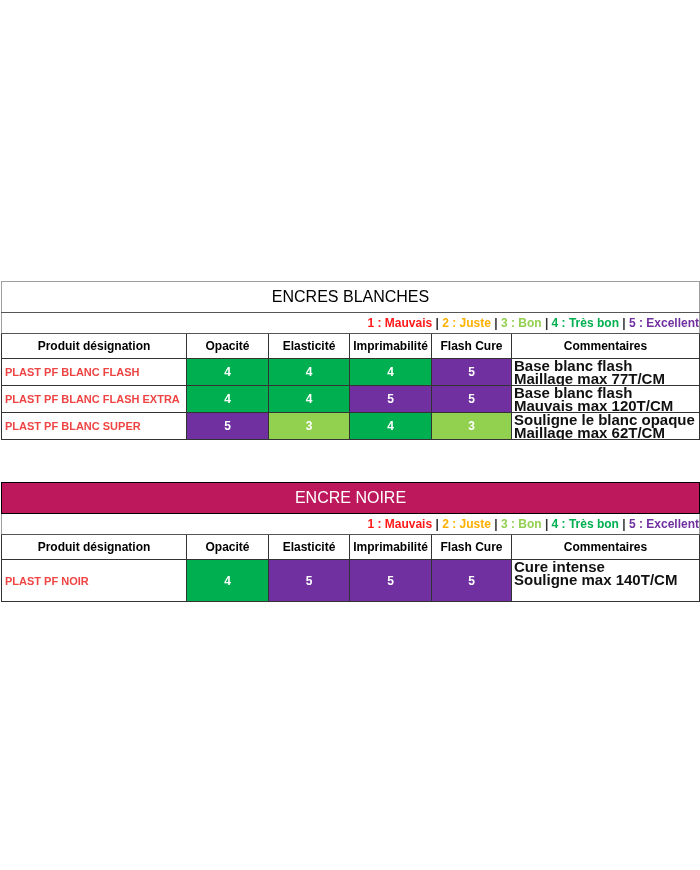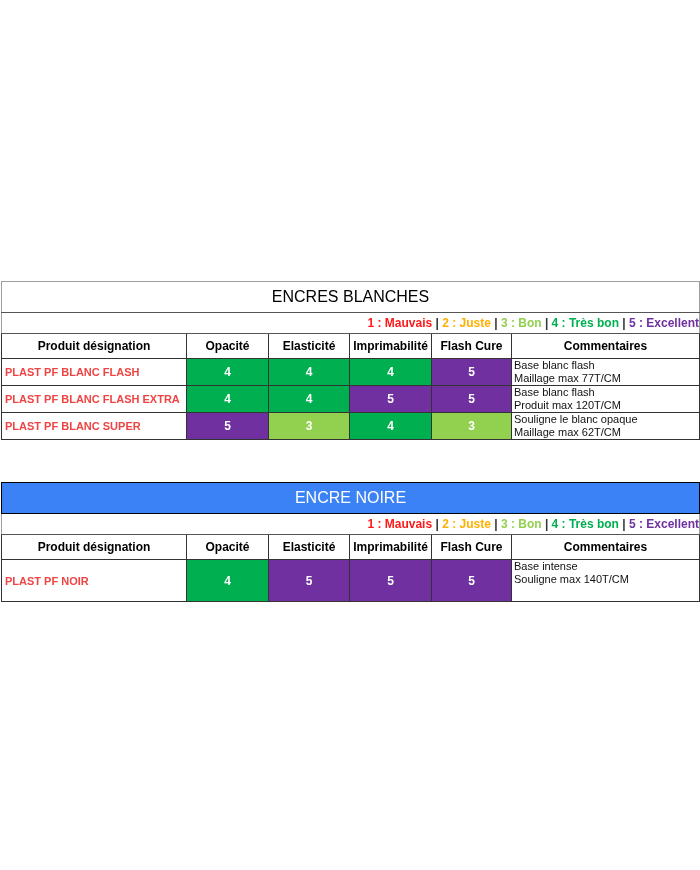--- a/index.html
+++ b/index.html
@@ -1,26 +1,26 @@
 <!DOCTYPE html>
 <html><head>
 <meta charset="utf-8">
 <style>
   html, body { margin:0; padding:0; background:#ffffff; }
   body { width:700px; height:870px; position:relative; font-family:"Liberation Sans", sans-serif; overflow:hidden; }
   .sheet { position:absolute; left:1px; width:698px; border-collapse:collapse; table-layout:fixed; }
   .sheet td { border:1px solid #9e9e9e; padding:0; overflow:hidden; }
   .title-row td { height:30px; text-align:center; font-weight:normal; font-size:16px; color:#000; border-bottom:1px solid #555; }
-  .title-row.dark td { background:#3b82f6; color:#fff; font-size:16px; border-color:#000; }
+  .title-row.dark td { background:#be185d; color:#fff; font-size:16px; border-color:#000; }
   .legend-row td { height:20px; text-align:right; font-weight:bold; font-size:12px; border-bottom:1px solid #555; }
   .hdr-row td { height:24px; text-align:center; font-weight:bold; font-size:12px; color:#000; border:1px solid #333; }
   .data-row td { height:25px; border:1px solid #333; }
   .prod { color:#ef4444; font-weight:bold; font-size:11px; padding-left:3px !important; white-space:nowrap; }
   .score { color:#fff; font-weight:bold; font-size:12px; text-align:center; }
-  .comment { font-size:11px; font-weight:normal; color:#111; line-height:13px; padding-left:2px !important; vertical-align:top; white-space:nowrap; }
+  .comment { font-size:15px; font-weight:bold; color:#111; line-height:13px; padding-left:2px !important; vertical-align:top; white-space:nowrap; }
   .l1 { color:#ff1a1a; } .l2 { color:#ffb000; } .l3 { color:#92d050; } .l4 { color:#00b050; } .l5 { color:#7030a0; } .sep { color:#333; }
 </style>
 </head>
 <body>
 
 <table class="sheet" style="top:281px;">
   <colgroup>
     <col style="width:185px">
       <col style="width:82px">
       <col style="width:81px">
@@ -57,21 +57,21 @@
         </td>
   </tr>
   <tr class="data-row">
     <td class="prod">PLAST PF BLANC FLASH EXTRA</td>
     <td class="score" style="background:#00b050">4</td>
     <td class="score" style="background:#00b050">4</td>
     <td class="score" style="background:#7030a0">5</td>
     <td class="score" style="background:#7030a0">5</td>
     <td class="comment">
           <div>Base blanc flash</div>
-          <div>Produit max 120T/CM</div>
+          <div>Mauvais max 120T/CM</div>
         </td>
   </tr>
   <tr class="data-row">
     <td class="prod">PLAST PF BLANC SUPER</td>
     <td class="score" style="background:#7030a0">5</td>
     <td class="score" style="background:#92d050">3</td>
     <td class="score" style="background:#00b050">4</td>
     <td class="score" style="background:#92d050">3</td>
     <td class="comment">
           <div>Souligne le blanc opaque</div>
@@ -107,18 +107,18 @@
     <td>Flash Cure</td>
     <td>Commentaires</td>
   </tr>
   <tr class="data-row" style="height:42px">
     <td class="prod">PLAST PF NOIR</td>
     <td class="score" style="background:#00b050">4</td>
     <td class="score" style="background:#7030a0">5</td>
     <td class="score" style="background:#7030a0">5</td>
     <td class="score" style="background:#7030a0">5</td>
     <td class="comment">
-          <div>Base intense</div>
+          <div>Cure intense</div>
           <div>Souligne max 140T/CM</div>
         </td>
   </tr>
 </tbody>
   </table>
 
 </body></html>

